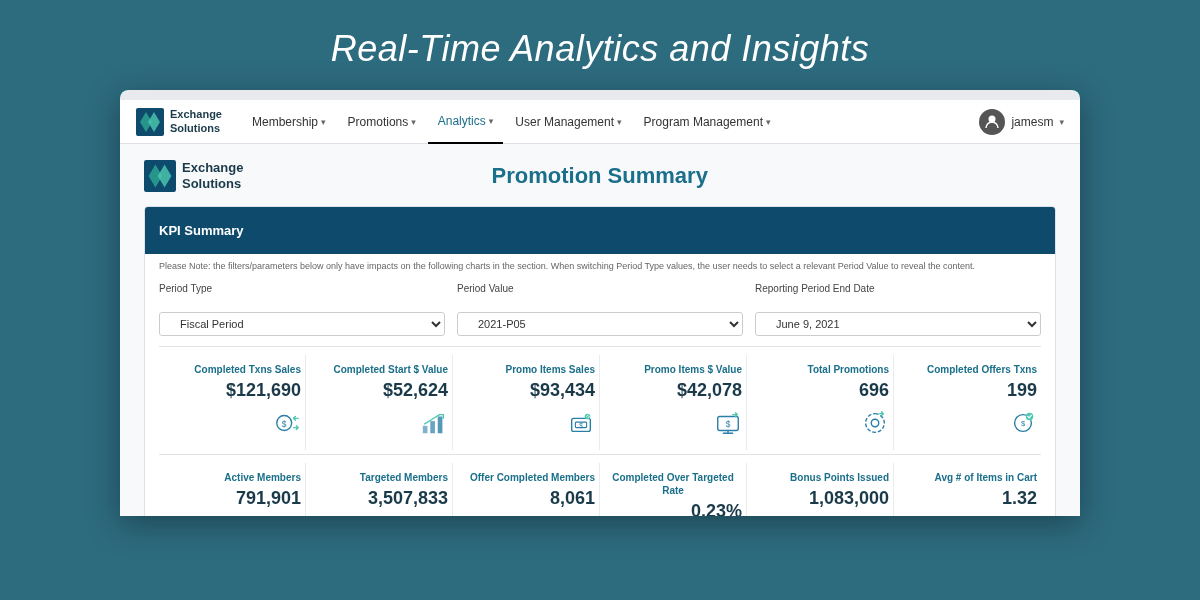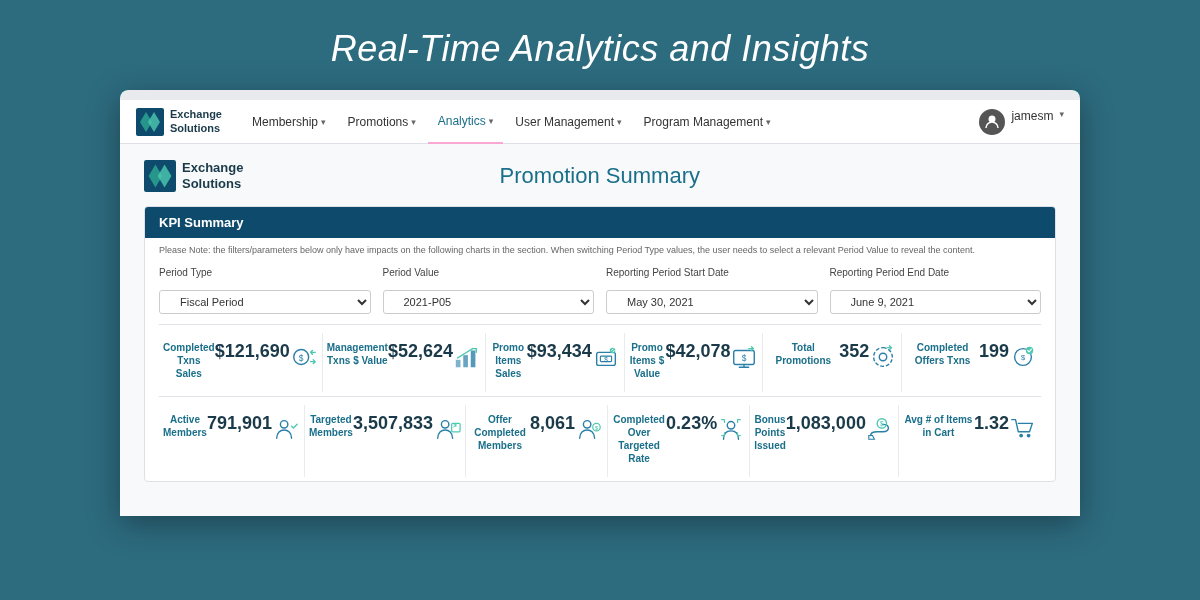--- a/index.html
+++ b/index.html
@@ -99,30 +99,31 @@
       padding: 0 10px;
       height: 44px;
       font-size: 12px;
       color: #333;
       cursor: pointer;
       white-space: nowrap;
     }
 
     .nav-item.active {
       color: #1a6f8a;
-      border-bottom: 2px solid #f9a8d4;
+      border-bottom: 2px solid #000000;
     }
 
     .nav-chevron {
       font-size: 9px;
       color: #666;
     }
 
     .nav-user {
       display: flex;
+      align-items: center;
       gap: 6px;
       margin-left: auto;
     }
 
     .user-avatar {
       width: 26px;
       height: 26px;
       border-radius: 50%;
       background: #555;
       display: flex;
@@ -160,39 +161,39 @@
 
     .report-brand-name {
       font-size: 13px;
       font-weight: 600;
       color: #1a3a4a;
       line-height: 1.2;
     }
 
     .report-title {
       font-size: 22px;
-      font-weight: 400;
+      font-weight: 700;
       color: #1a6f8a;
       flex: 1;
       text-align: center;
       margin-right: 100px;
     }
 
     
     .kpi-section {
       background: #fff;
       border: 1px solid #dde1e7;
       border-radius: 4px;
       overflow: hidden;
     }
 
     .kpi-header {
       background: #0d4a6b;
       color: #fff;
-      padding: 8px 14px;
+      padding: 16px 14px;
       font-size: 13px;
       font-weight: 600;
     }
 
     .kpi-note {
       font-size: 9px;
       color: #666;
       padding: 6px 14px 4px 14px;
       line-height: 1.4;
     }
@@ -200,21 +201,21 @@
     .filters-row {
       display: flex;
       gap: 12px;
       padding: 6px 14px 10px 14px;
       align-items: flex-end;
     }
 
     .filter-group {
       display: flex;
       flex-direction: column;
-      gap: 12px;
+      gap: 18px;
       flex: 1;
     }
 
     .filter-label {
       font-size: 10px;
       color: #444;
       font-weight: 500;
     }
 
     .filter-select {
@@ -236,22 +237,22 @@
 
     
     .kpi-grid {
       display: grid;
       grid-template-columns: repeat(6, 1fr);
       padding: 8px 14px 4px 14px;
     }
 
     .kpi-cell {
       display: flex;
-      flex-direction: row;
-      align-items: flex-start;
+      flex-direction: column;
+      align-items: flex-end;
       padding: 8px 4px;
       border-right: 1px solid #e8ecef;
       text-align: center;
     }
 
     .kpi-cell:last-child {
       border-right: none;
     }
 
     .kpi-label {
@@ -374,26 +375,20 @@
               <option>Fiscal Period</option>
             </select>
           </div>
           <div class="filter-group">
             <label class="filter-label">Period Value</label>
             <select class="filter-select">
               <option>2021-P05</option>
             </select>
           </div>
           <div class="filter-group">
-            <label class="filter-label">Reporting Period Start Date</label>
-            <select class="filter-select">
-              <option>May 30, 2021</option>
-            </select>
-          </div>
-          <div class="filter-group">
             <label class="filter-label">Reporting Period End Date</label>
             <select class="filter-select">
               <option>June 9, 2021</option>
             </select>
           </div>
         </div>
 
         <hr class="divider">
 
         <div class="kpi-grid">
@@ -405,21 +400,21 @@
               <svg width="30" height="30" viewBox="0 0 30 30" fill="none">
                 <circle cx="12" cy="15" r="8" stroke="#2a7fa8" stroke-width="1.5"></circle>
                 <text x="12" y="19" font-size="9" fill="#2a7fa8" text-anchor="middle">$</text>
                 <path d="M22 10 L27 10 M22 10 L24 8 M22 10 L24 12" stroke="#4ec9b0" stroke-width="1.5" stroke-linecap="round"></path>
                 <path d="M22 20 L27 20 M27 20 L25 18 M27 20 L25 22" stroke="#4ec9b0" stroke-width="1.5" stroke-linecap="round"></path>
               </svg>
             </div>
           </div>
 
           <div class="kpi-cell">
-            <div class="kpi-label">Management Txns $ Value</div>
+            <div class="kpi-label">Completed Start $ Value</div>
             <div class="kpi-value">$52,624</div>
             <div class="kpi-icon">
               <svg width="30" height="30" viewBox="0 0 30 30" fill="none">
                 <rect x="3" y="18" width="5" height="8" fill="#2a7fa8" opacity="0.6"></rect>
                 <rect x="11" y="13" width="5" height="13" fill="#2a7fa8" opacity="0.7"></rect>
                 <rect x="19" y="8" width="5" height="18" fill="#2a7fa8" opacity="0.8"></rect>
                 <path d="M5 16 L13 11 L21 6" stroke="#4ec9b0" stroke-width="1.5" stroke-linecap="round"></path>
                 <path d="M21 6 L25 6 L25 10" stroke="#4ec9b0" stroke-width="1.5" stroke-linecap="round"></path>
               </svg>
             </div>
@@ -447,21 +442,21 @@
                 <rect x="4" y="8" width="22" height="15" rx="2" stroke="#2a7fa8" stroke-width="1.5"></rect>
                 <path d="M10 26 L20 26 M15 23 L15 26" stroke="#2a7fa8" stroke-width="1.5" stroke-linecap="round"></path>
                 <text x="15" y="19" font-size="9" fill="#2a7fa8" text-anchor="middle">$</text>
                 <path d="M20 6 L25 6 M25 6 L23 4 M25 6 L23 8" stroke="#4ec9b0" stroke-width="1.5" stroke-linecap="round"></path>
               </svg>
             </div>
           </div>
 
           <div class="kpi-cell">
             <div class="kpi-label">Total Promotions</div>
-            <div class="kpi-value">352</div>
+            <div class="kpi-value">696</div>
             <div class="kpi-icon">
               <svg width="30" height="30" viewBox="0 0 30 30" fill="none">
                 <path d="M15 5 A10 10 0 1 1 14.99 5" stroke="#2a7fa8" stroke-width="1.5" stroke-dasharray="4 2" fill="none"></path>
                 <circle cx="15" cy="15" r="4" stroke="#2a7fa8" stroke-width="1.5"></circle>
                 <path d="M20 5 L24 5 M24 5 L22 3 M24 5 L22 7" stroke="#4ec9b0" stroke-width="1.5" stroke-linecap="round"></path>
               </svg>
             </div>
           </div>
 
           <div class="kpi-cell">

